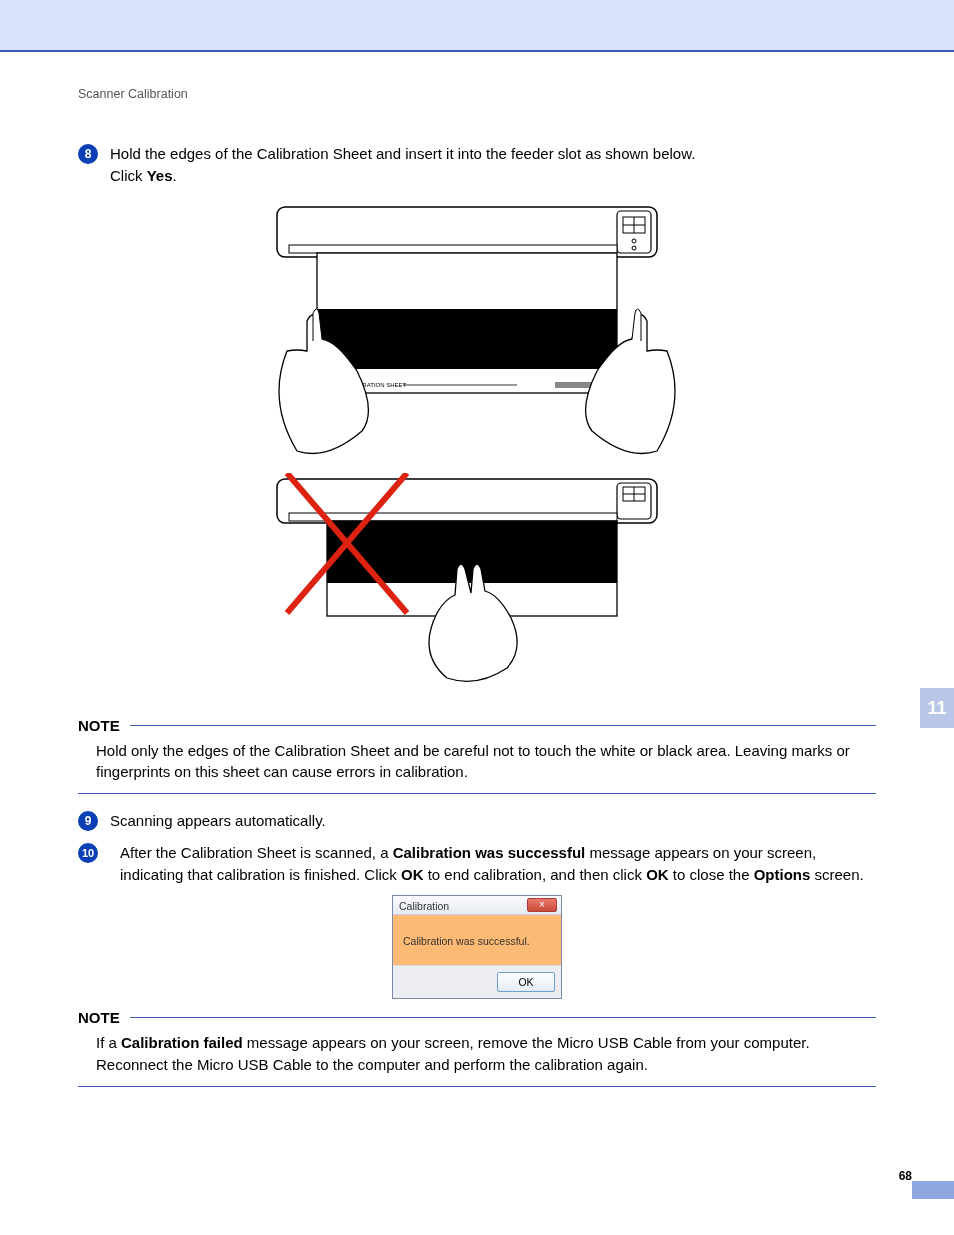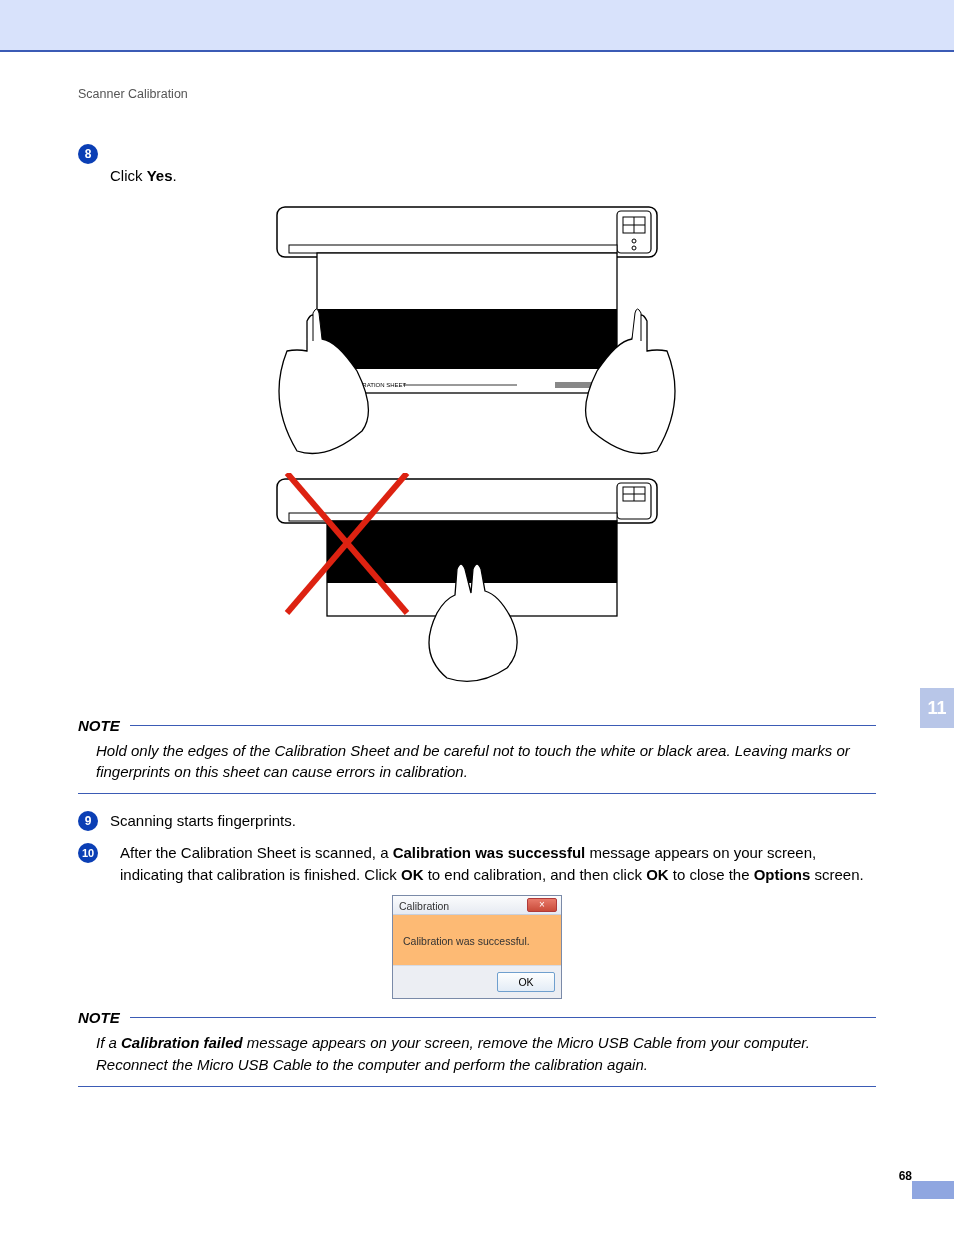--- a/index.html
+++ b/index.html
@@ -65,31 +65,29 @@
   .note-head {
     display: flex;
     align-items: center;
     margin-bottom: 6px;
   }
   .note-label {
     font-weight: bold;
     font-size: 15px;
     margin-right: 10px;
     color: #000;
-    font-style: italic;
   }
   .note-line {
     flex: 1 1 auto;
     height: 1px;
     background: #3b5bb5;
   }
   .note-body {
     padding-left: 18px;
     line-height: 1.45;
-    font-style: italic;
   }
   .note-close {
     height: 1px;
     background: #3b5bb5;
     margin-top: 10px;
     width: 100%;
   }
   .side-tab {
     position: absolute;
     right: 0;
@@ -180,21 +178,21 @@
 
 <div class="header-bar"></div>
 
 <div class="content">
 
   <div class="breadcrumb">Scanner Calibration</div>
 
   <div class="step">
     <div class="step-badge">8</div>
     <div class="step-text">
-      <br>
+      <span>Hold the edges of the Calibration Sheet and insert it into the feeder slot as shown below.</span><br>
       <span>Click </span><b>Yes</b><span>.</span>
     </div>
   </div>
 
   <div class="figure-block">
 
     <svg class="scanner-fig" width="420" height="260" viewBox="0 0 420 260">
 
       <rect x="10" y="6" width="380" height="50" rx="8" fill="#fff" stroke="#000" stroke-width="1.5"></rect>
       <rect x="350" y="10" width="34" height="42" rx="4" fill="#fff" stroke="#000" stroke-width="1.2"></rect>
@@ -243,21 +241,21 @@
     <div class="note-head">
       <span class="note-label">NOTE</span>
       <div class="note-line"></div>
     </div>
     <div class="note-body">Hold only the edges of the Calibration Sheet and be careful not to touch the white or black area. Leaving marks or fingerprints on this sheet can cause errors in calibration.</div>
     <div class="note-close"></div>
   </div>
 
   <div class="step" style="margin-top:14px;">
     <div class="step-badge">9</div>
-    <div class="step-text">Scanning starts fingerprints.</div>
+    <div class="step-text">Scanning appears automatically.</div>
   </div>
 
   <div class="step" style="margin-top:10px;gap:10px;">
     <div class="step-badge" style="font-size:11px;">10</div>
     <div class="step-text">
       <span>After the Calibration Sheet is scanned, a </span><b>Calibration was successful</b><span> message appears on your screen, indicating that calibration is finished. Click </span><b>OK</b><span> to end calibration, and then click </span><b>OK</b><span> to close the </span><b>Options</b><span> screen.</span>
     </div>
   </div>
 
   <div class="dialog-wrap">

